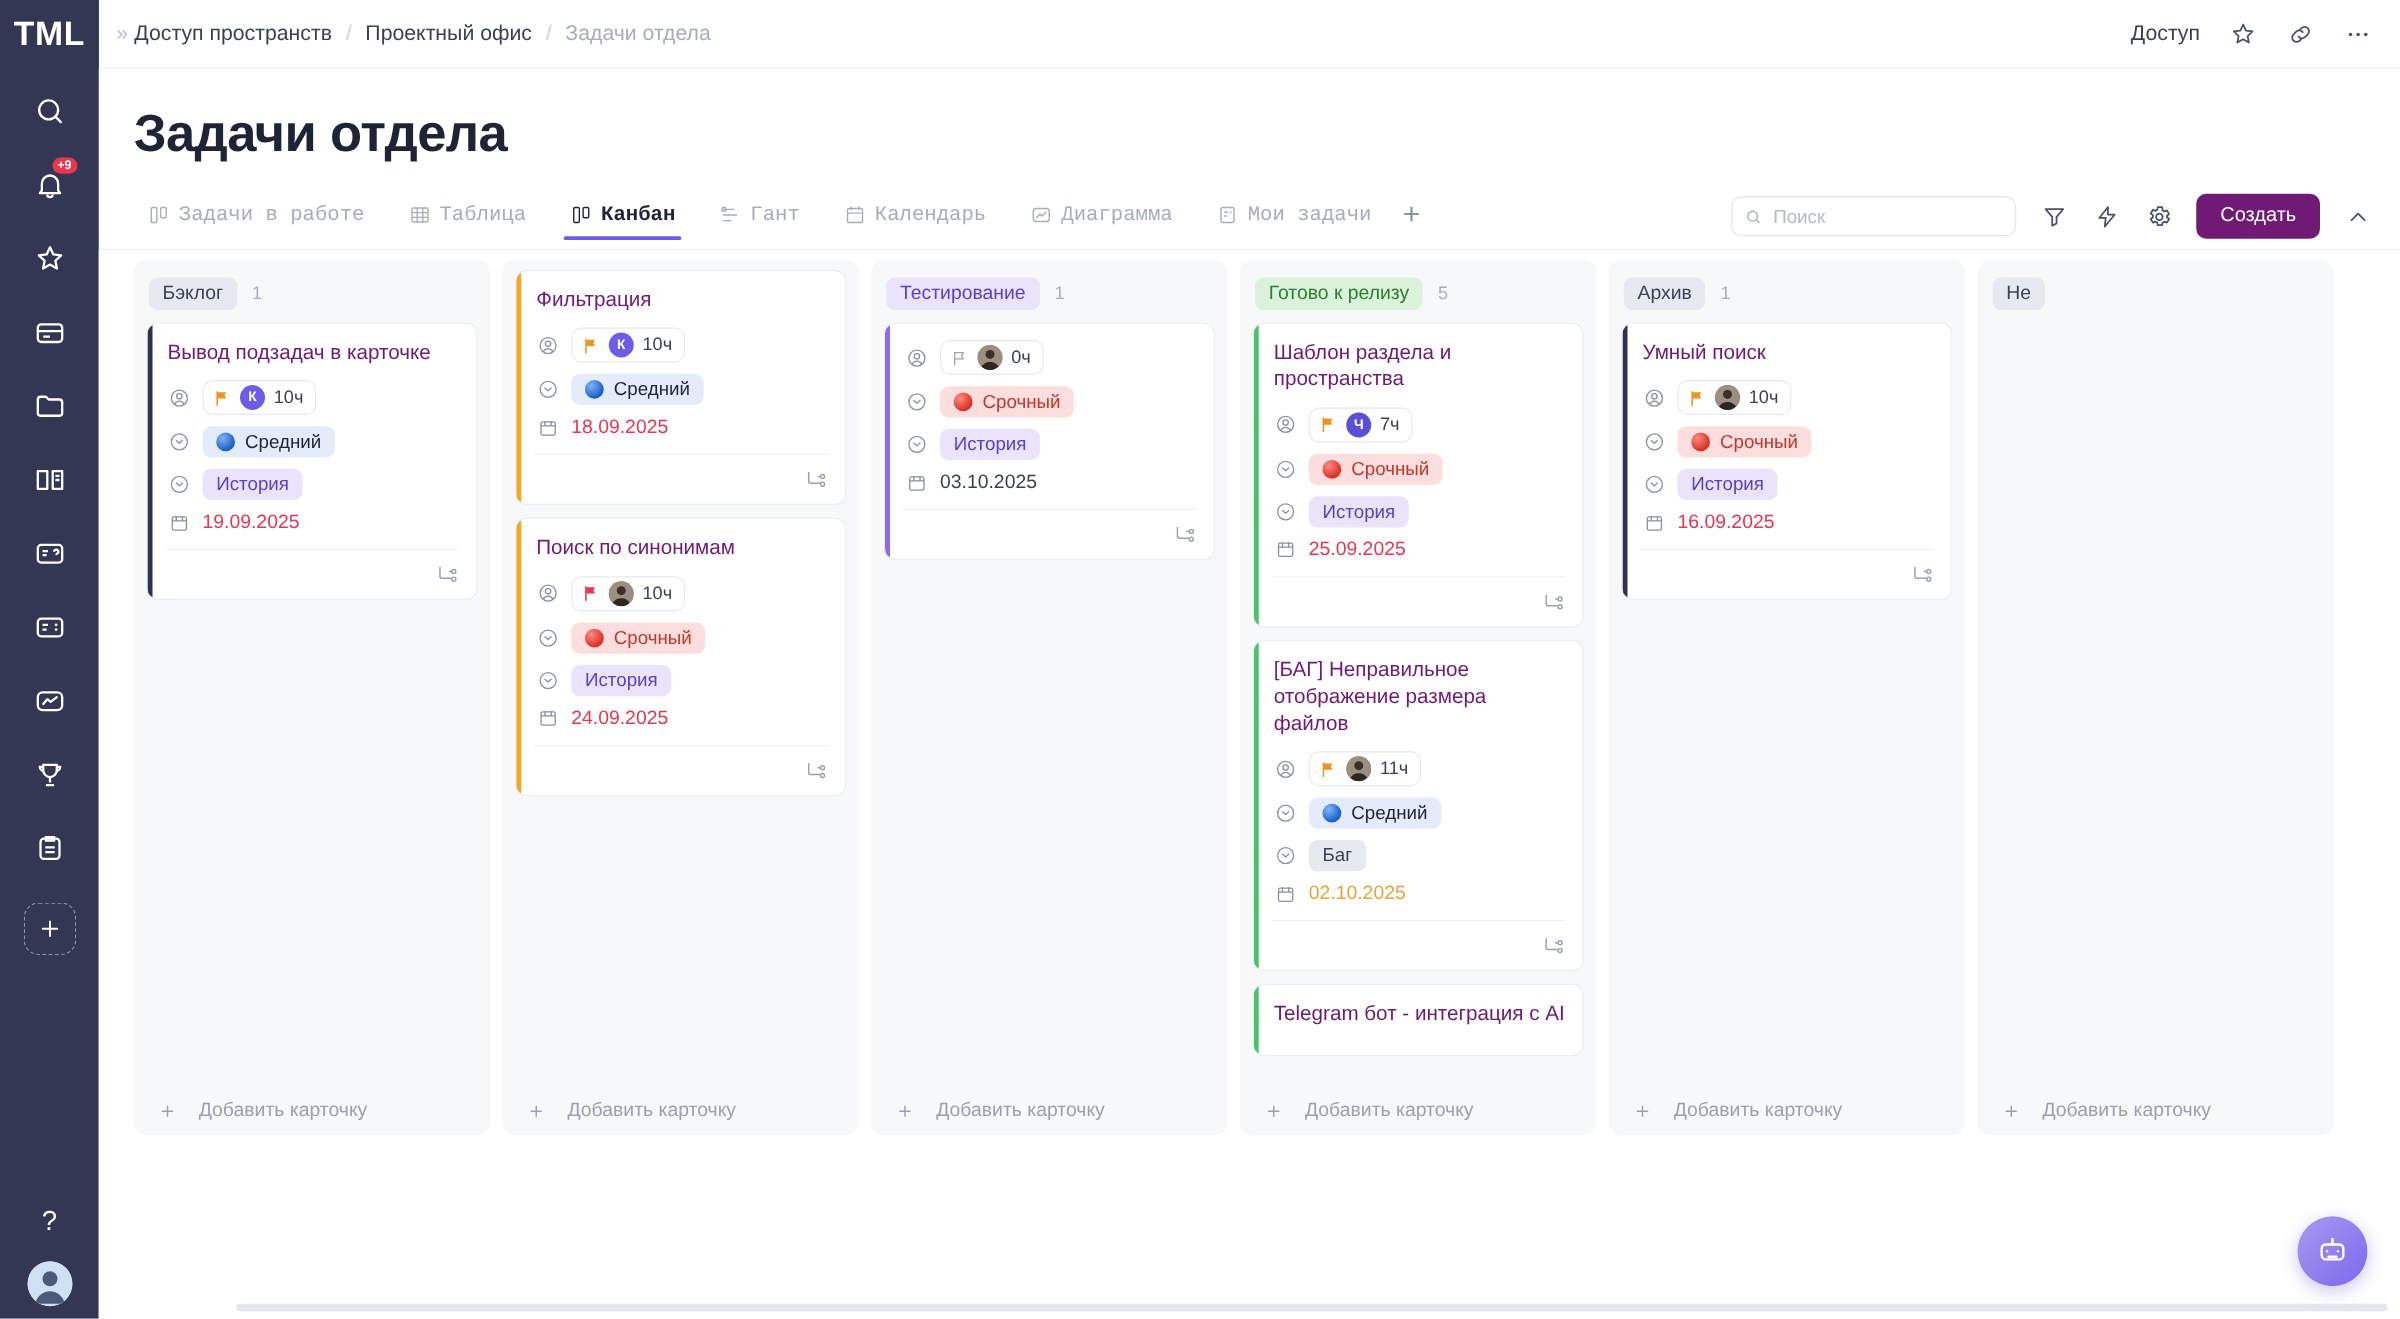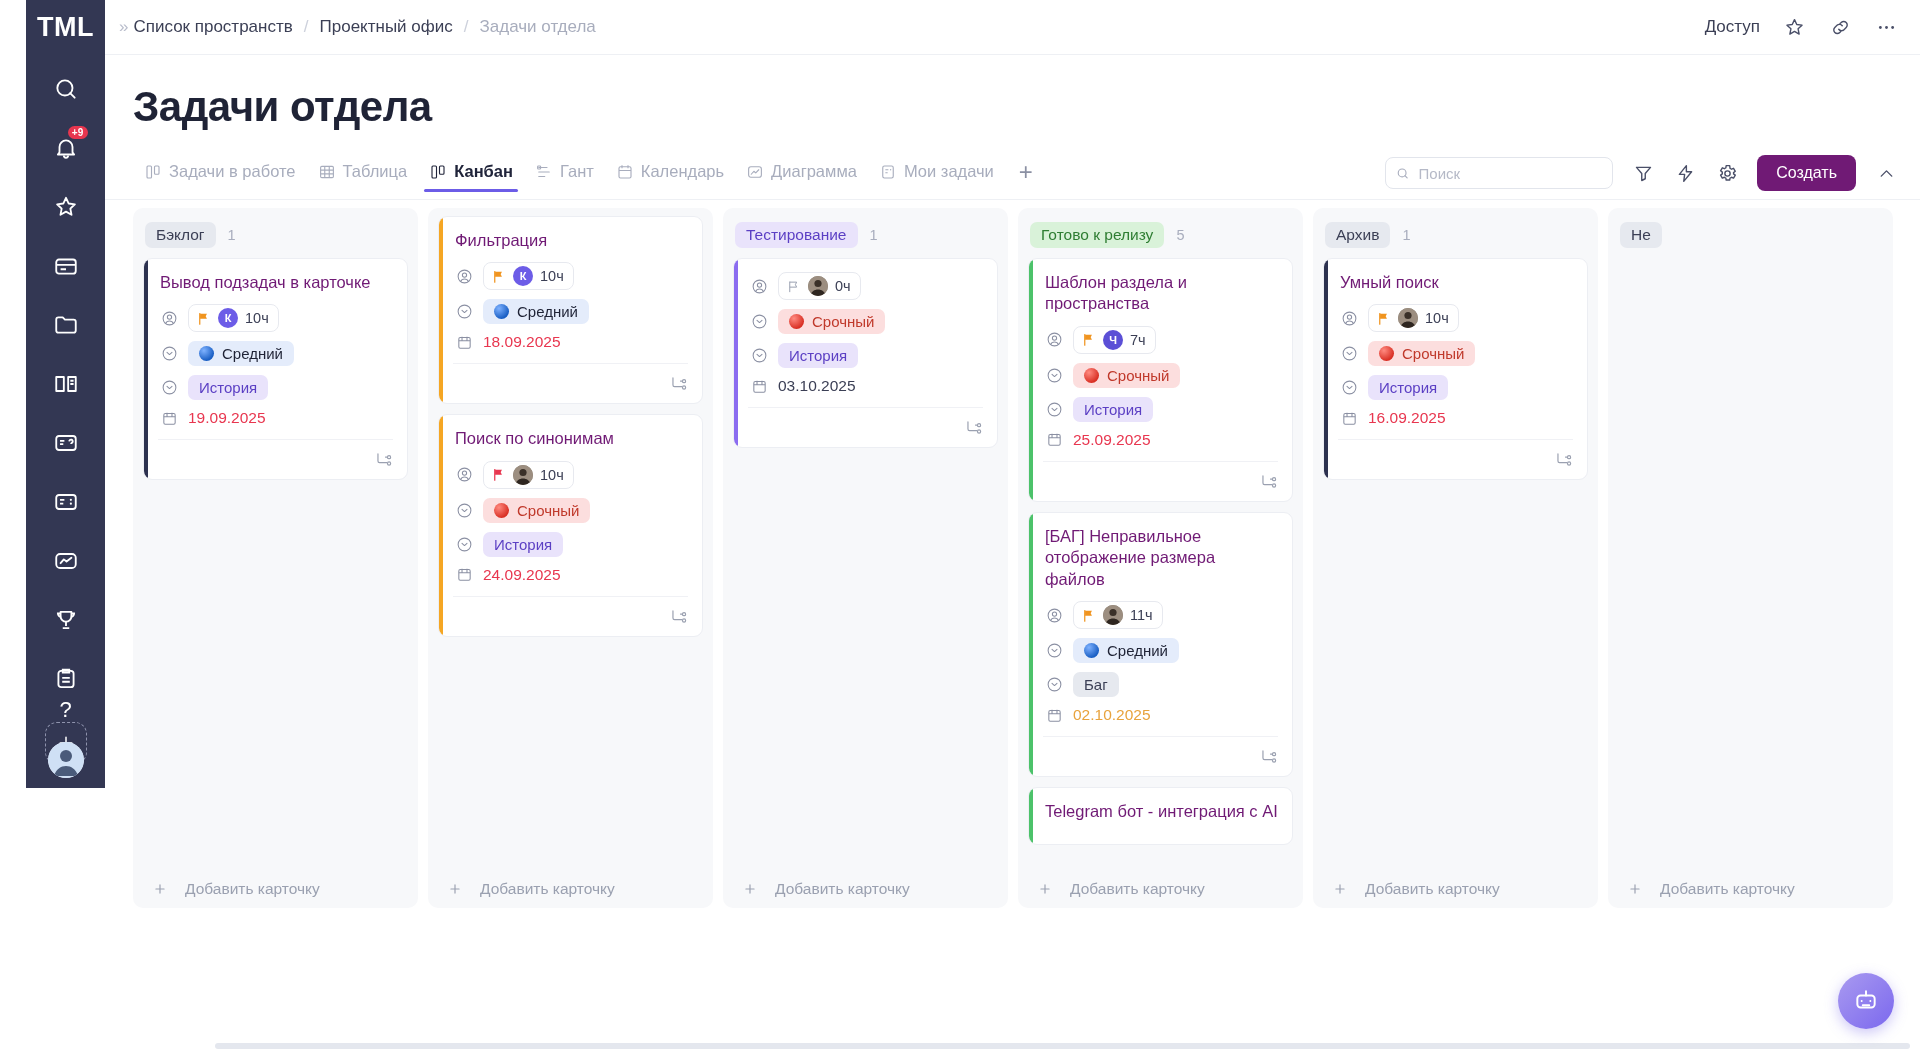--- a/index.html
+++ b/index.html
@@ -5,23 +5,23 @@
   * { box-sizing: border-box; margin: 0; padding: 0; }
   html, body {
     width: 1920px; height: 1055px;
     font-family: "Liberation Sans", "DejaVu Sans", sans-serif;
     background: #ffffff; overflow: hidden;
   }
   .app { display: flex; width: 1920px; height: 1055px; }
 
   
   .sidebar {
-    width: 79px; height: 788px; background: #333753;
+    width: 79px; height: 1055px; background: #333753;
     display: flex; flex-direction: column; align-items: center;
-    flex: 0 0 79px; position: relative; margin-left: 26px;
+    flex: 0 0 79px; position: relative;
   }
   .logo {
     width: 79px; height: 55px; background: #333753;
     display: flex; align-items: center; justify-content: center;
     color: #fff; font-size: 27px; font-weight: bold; letter-spacing: 0.5px;
   }
   .side-icons { display: flex; flex-direction: column; align-items: center; padding-top: 10px; }
   .side-icon {
     width: 48px; height: 48px; margin-bottom: 11px;
     display: flex; align-items: center; justify-content: center;
@@ -57,21 +57,21 @@
   .crumb.last { color: #a8adbd; }
   .crumb-sep { color: #cdd1dc; margin: 0 9px; }
   .top-right { margin-left: auto; display: flex; align-items: center; gap: 22px; }
   .top-right .txtbtn { font-size: 17px; color: #3b3f55; cursor: pointer; }
   .icon-btn { width: 24px; height: 24px; display: flex; align-items: center; justify-content: center; cursor: pointer; }
   .icon-btn svg { stroke: #4a4f68; fill: none; stroke-width: 1.6; }
 
   .page-title { font-size: 42px; font-weight: bold; color: #1f2336; padding: 28px 0 0 28px; letter-spacing: -0.5px; }
 
   .tabbar { display: flex; align-items: center; padding: 24px 22px 0 28px; position: relative; }
-  .tabs { display: flex; gap: 0; }
+  .tabs { display: flex; gap: 13px; font-family: Liberation Mono, monospace; }
   .tab { display: flex; align-items: center; gap: 7px; font-size: 16.5px; color: #a8adbd;
     padding: 0 11px 11px 11px; cursor: pointer; white-space: nowrap; position: relative; }
   .tab svg { stroke: #a8adbd; fill: none; stroke-width: 1.5; }
   .tab.active { color: #20243a; font-weight: bold; }
   .tab.active svg { stroke: #20243a; }
   .tab.active::after { content: ""; position: absolute; left: 6px; right: 6px; bottom: 0;
     height: 3px; background: #6c5ce7; border-radius: 2px; }
   .tab-add { font-size: 24px; color: #8b90a3; padding: 0 10px 10px 14px; cursor: pointer; }
   .tab-tools { margin-left: auto; display: flex; align-items: center; gap: 18px; padding-bottom: 8px; }
   .search-box { width: 228px; height: 32px; border: 1px solid #e2e5ec; border-radius: 8px;
@@ -213,21 +213,21 @@
         </svg>
       </div>
     </div>
   </div>
 
   <div class="main">
 
     <div class="topbar">
       <div class="crumbs">
         <span class="crumb-toggle">»</span>
-        <span class="crumb">Список пространств</span>
+        <span class="crumb">Доступ пространств</span>
         <span class="crumb-sep">/</span>
         <span class="crumb">Проектный офис</span>
         <span class="crumb-sep">/</span>
         <span class="crumb last">Задачи отдела</span>
       </div>
       <div class="top-right">
         <span class="txtbtn">Доступ</span>
         <span class="icon-btn">
           <svg width="21" height="21" viewBox="0 0 24 24">
               <path d="M12 3l2.6 5.6 6 .7-4.5 4.2 1.2 6-5.3-3-5.3 3 1.2-6L3.4 9.3l6-.7z" stroke-linejoin="round"></path>

